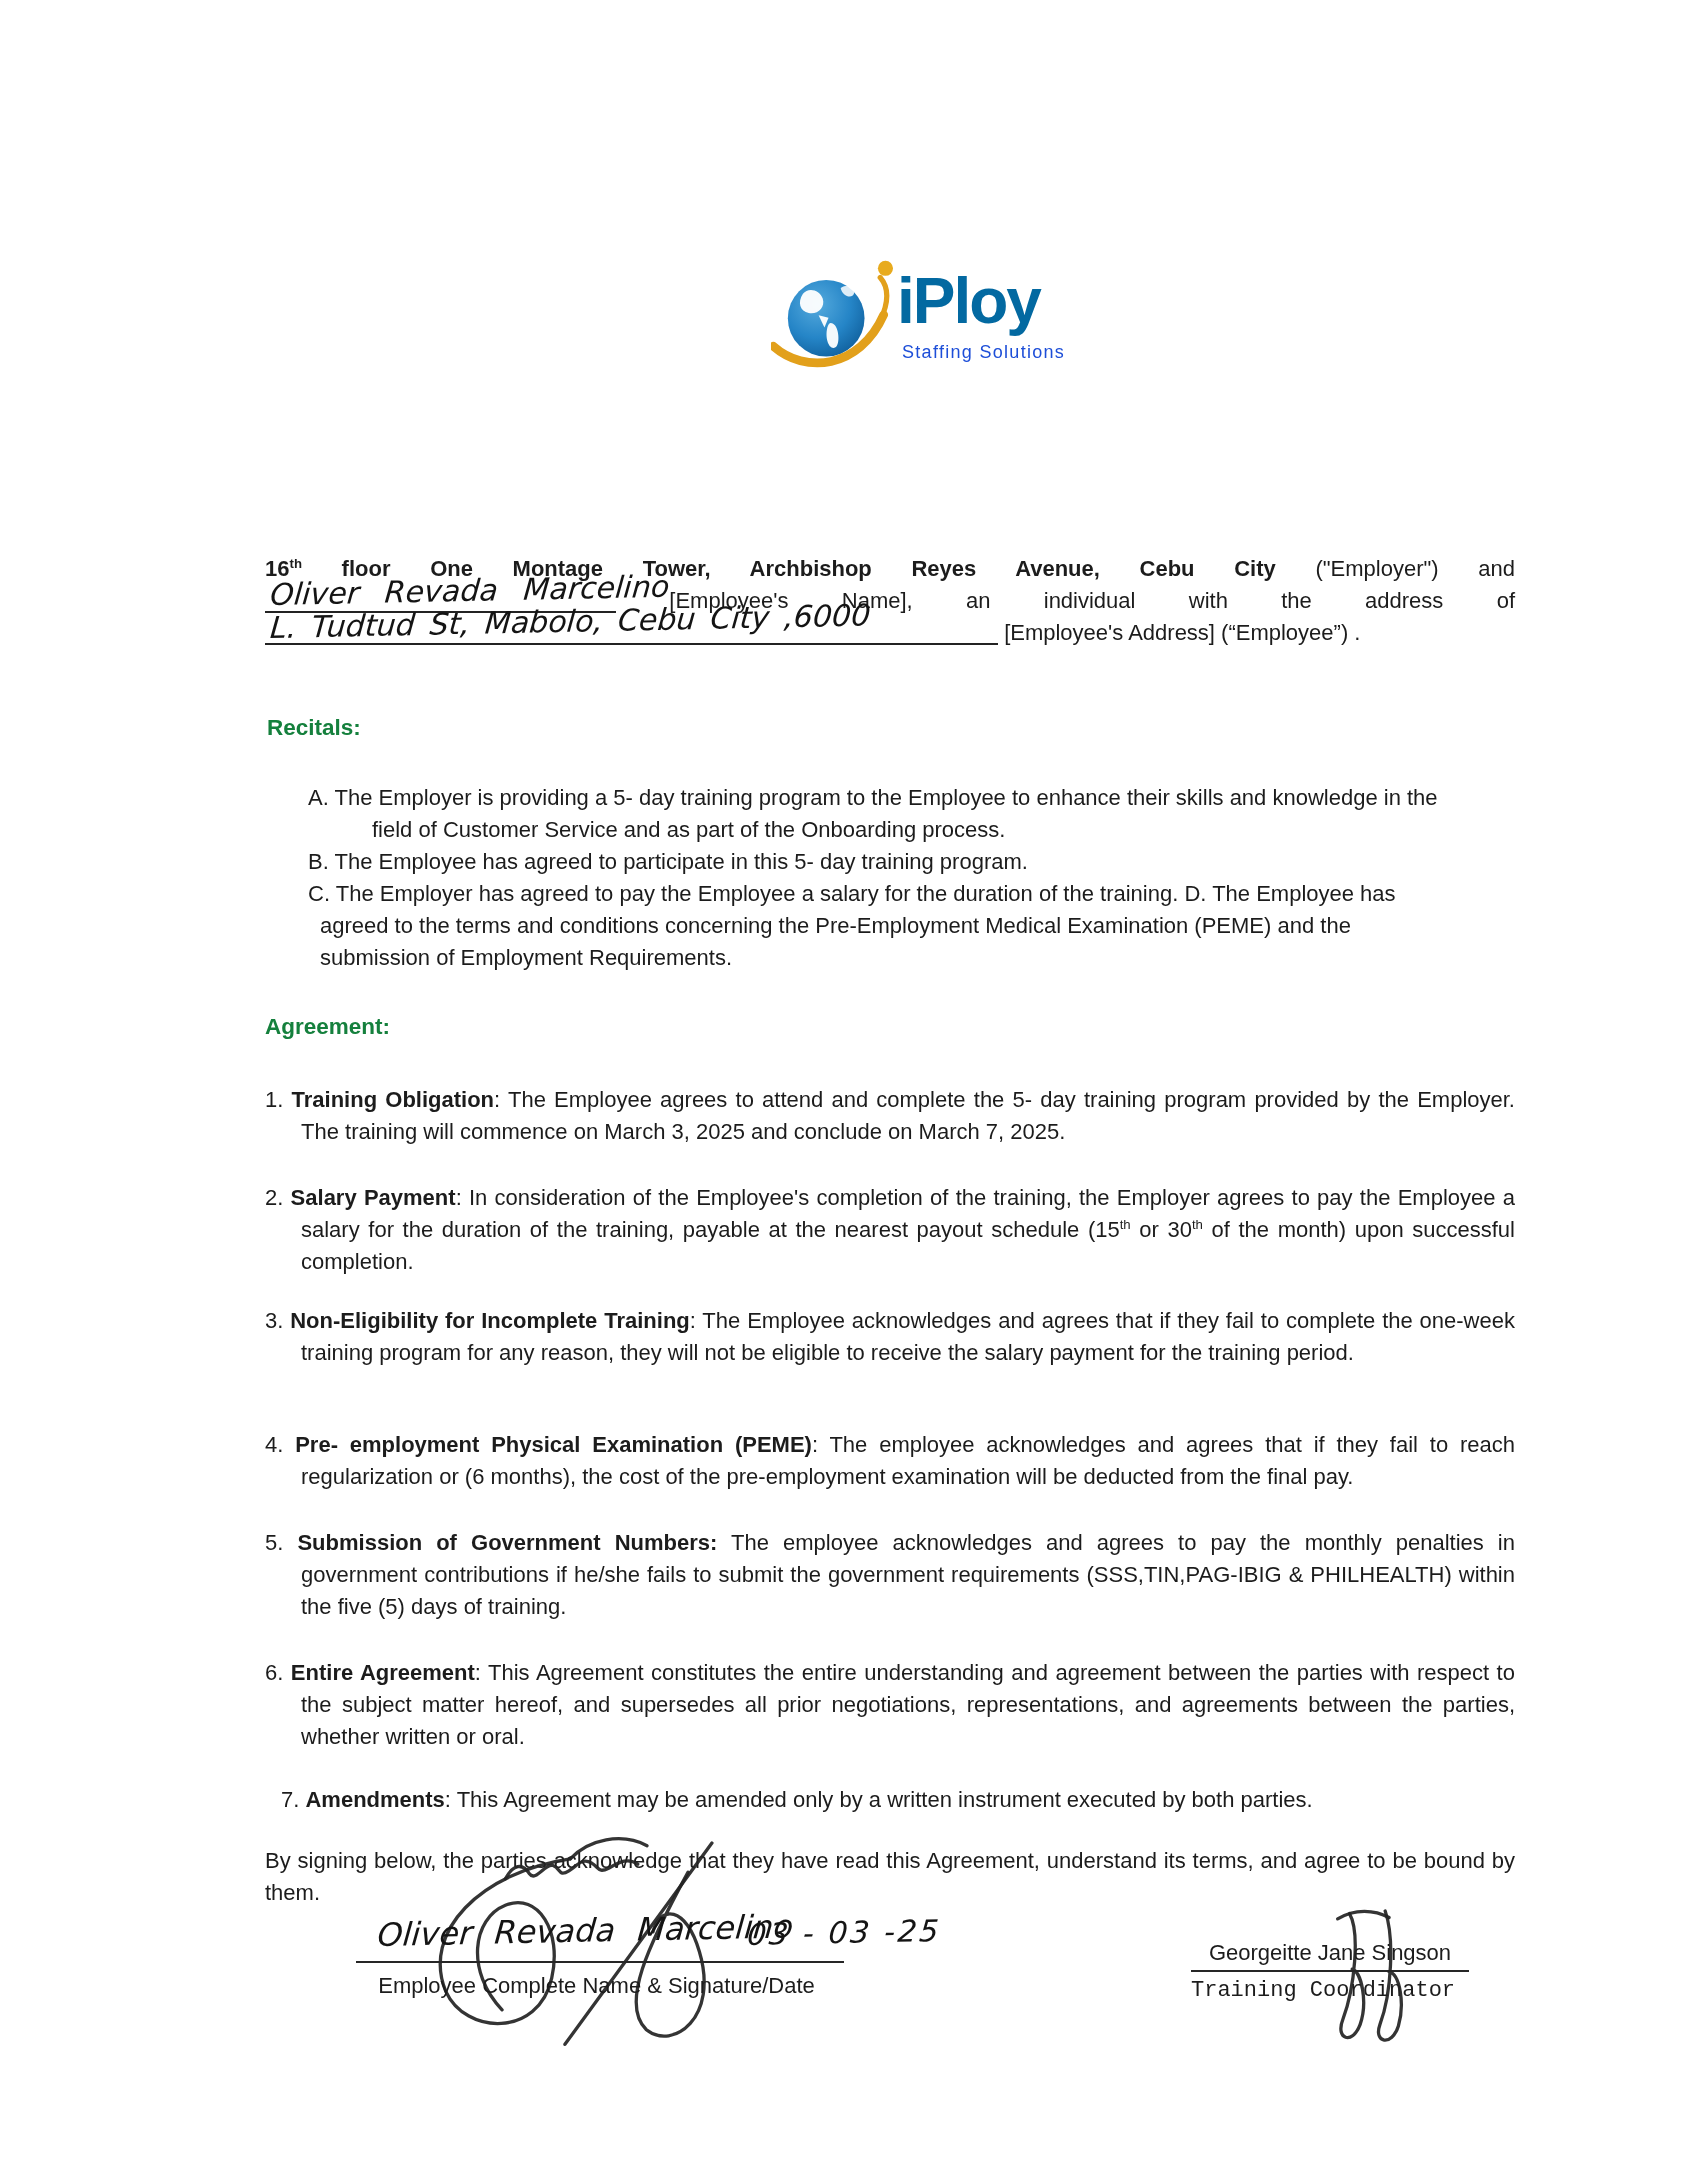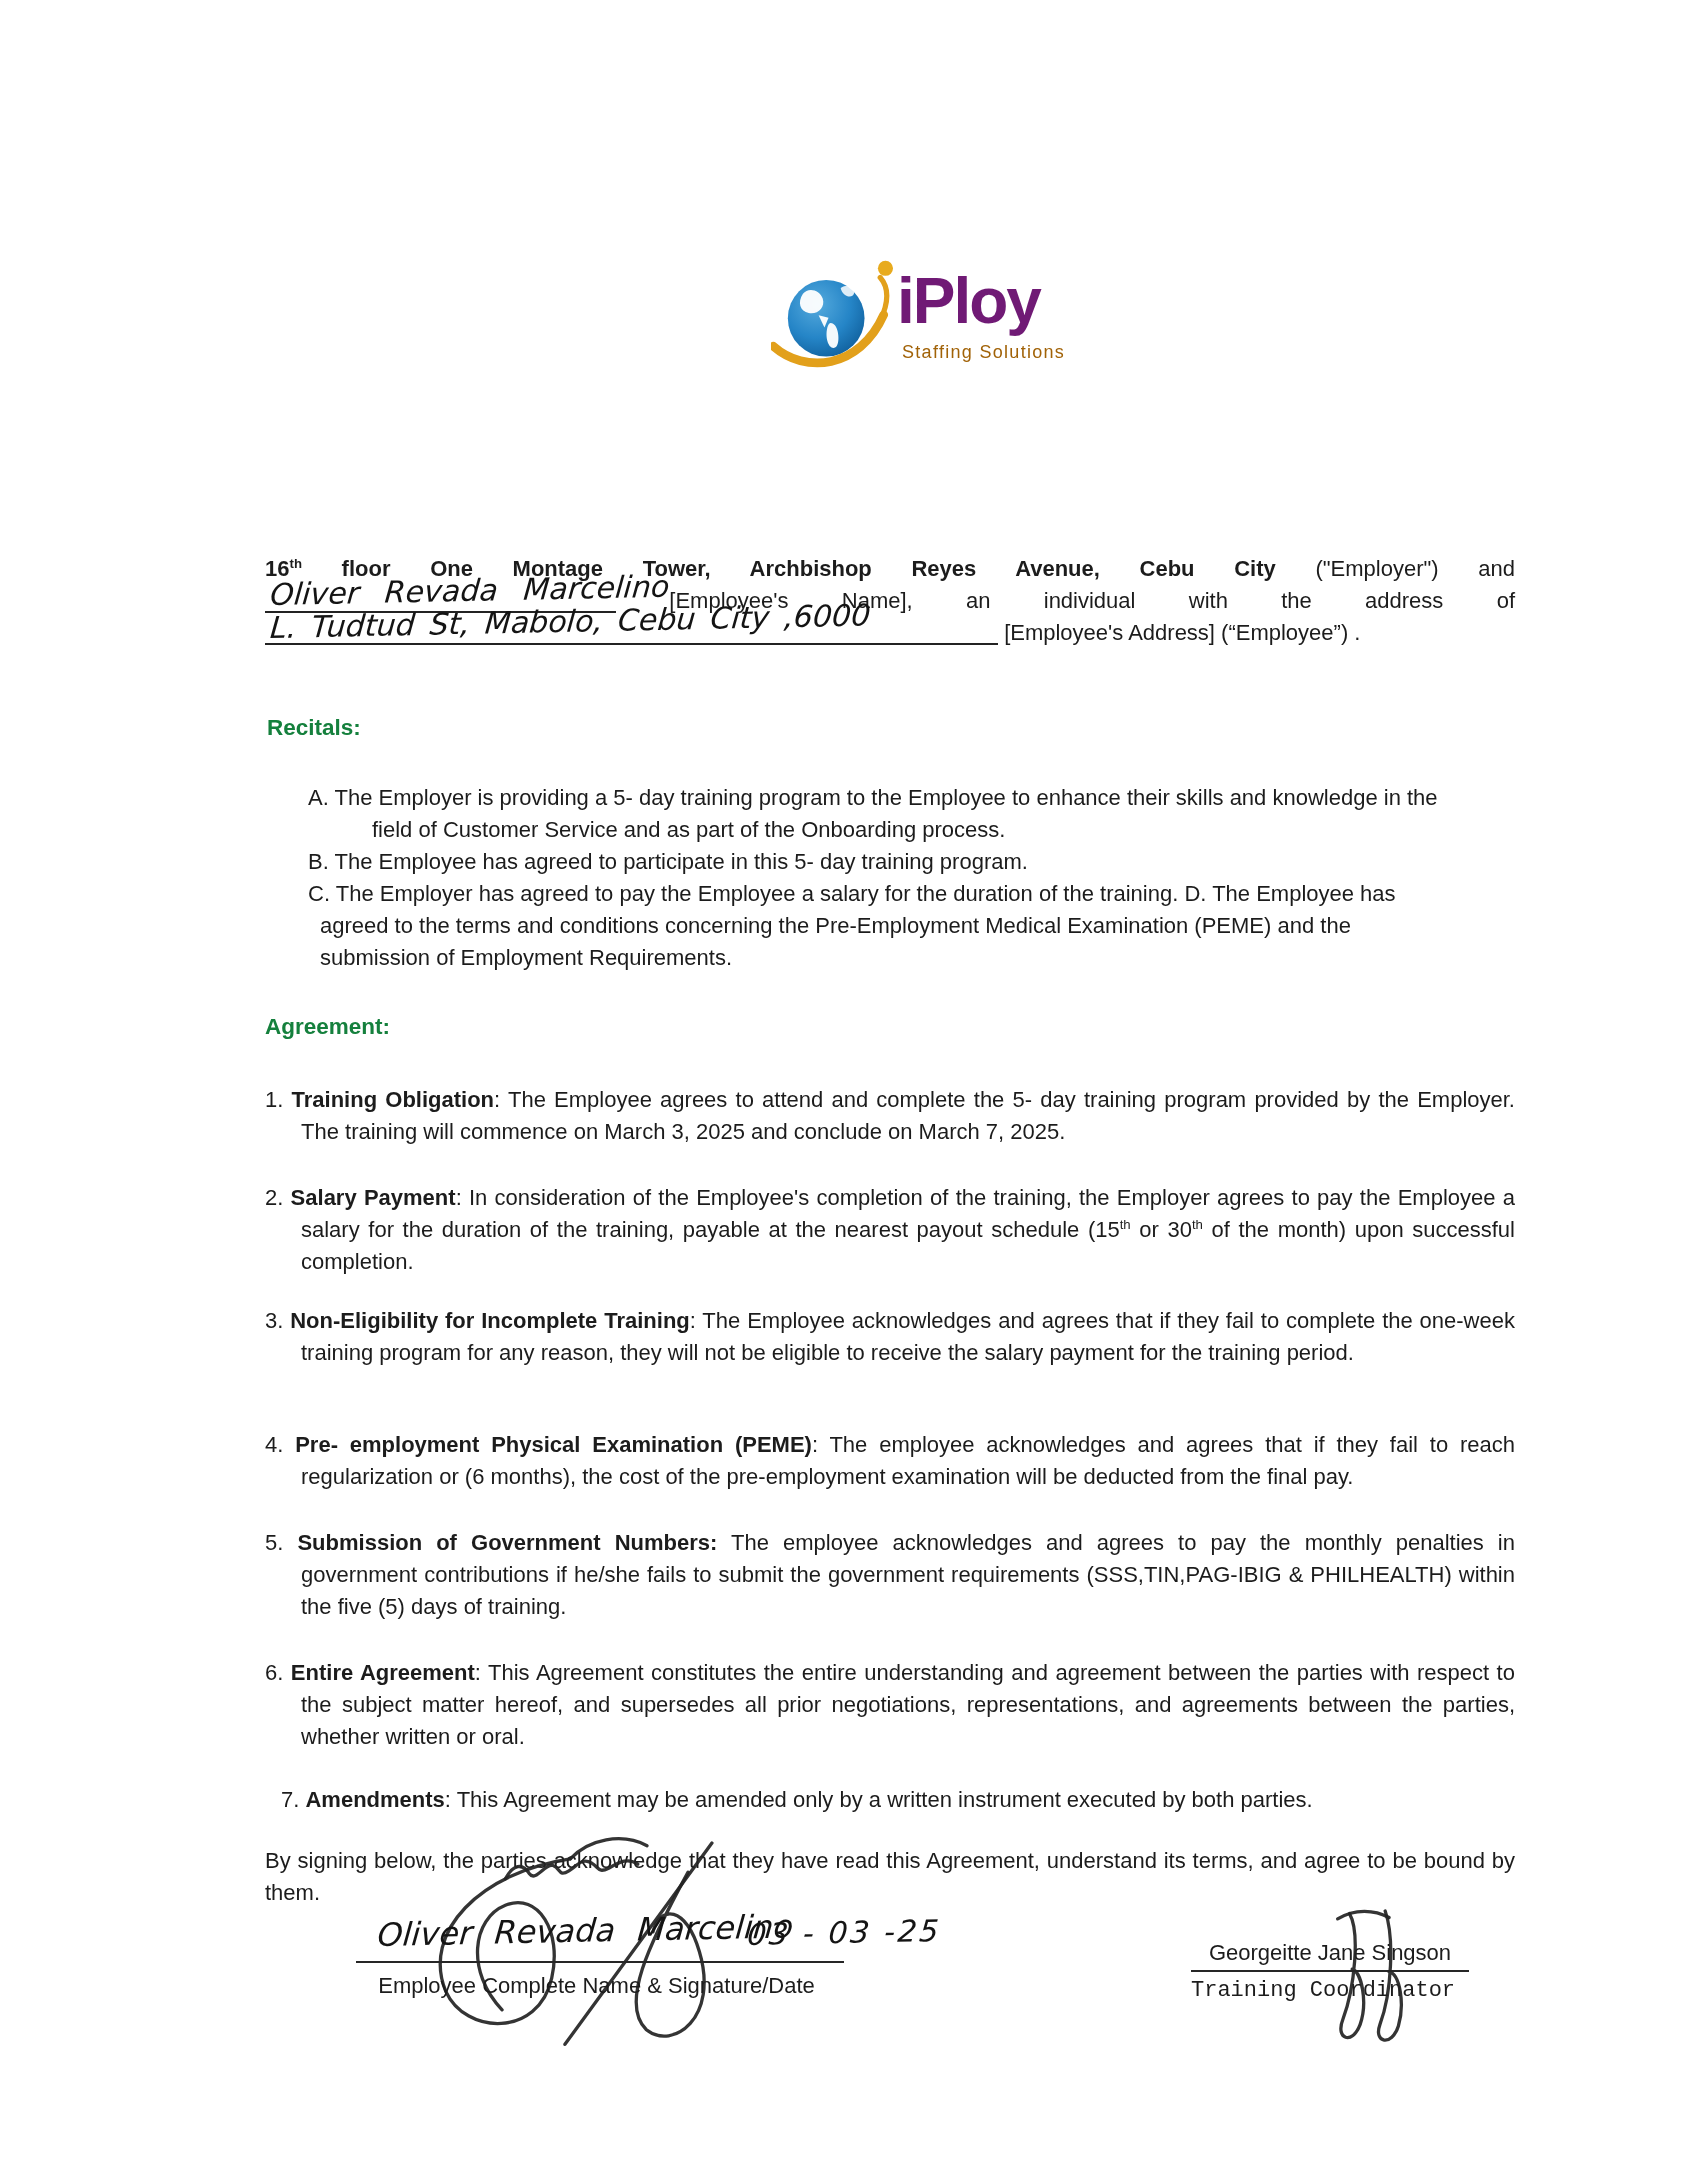--- a/index.html
+++ b/index.html
@@ -7,25 +7,25 @@
     position:relative; width:1687px; height:2183px; background:#ffffff;
     font-family:"Liberation Sans", sans-serif; color:#1c1c1c; overflow:hidden;
   }
   .abs { position:absolute; }
   .body-text { font-size:22px; line-height:32px; }
 
   
   .logo { left:771px; top:257px; width:304px; height:126px; }
   .logo .brand {
     position:absolute; left:126px; top:6.6px;
-    font-size:64px; font-weight:bold; letter-spacing:-2px; color:#701a75;
+    font-size:64px; font-weight:bold; letter-spacing:-2px; color:#0369a1;
   }
   .logo .tagline {
     position:absolute; left:131px; top:85px;
-    font-size:18px; color:#a16207; letter-spacing:1.3px;
+    font-size:18px; color:#1d4ed8; letter-spacing:1.3px;
   }
 
   
   .header-address { left:202px; top:415px; width:1317px; text-align:center;
     font-size:18.5px; line-height:26.5px; color:#222; }
   .header-address .bi { font-style:italic; font-weight:bold; }
   .header-address b { font-weight:bold; }
   .bullet { font-size:13.2px; padding:0 6.6px; vertical-align:2.6px; }
   sup { font-size:0.6em; vertical-align:super; line-height:0; }
 

